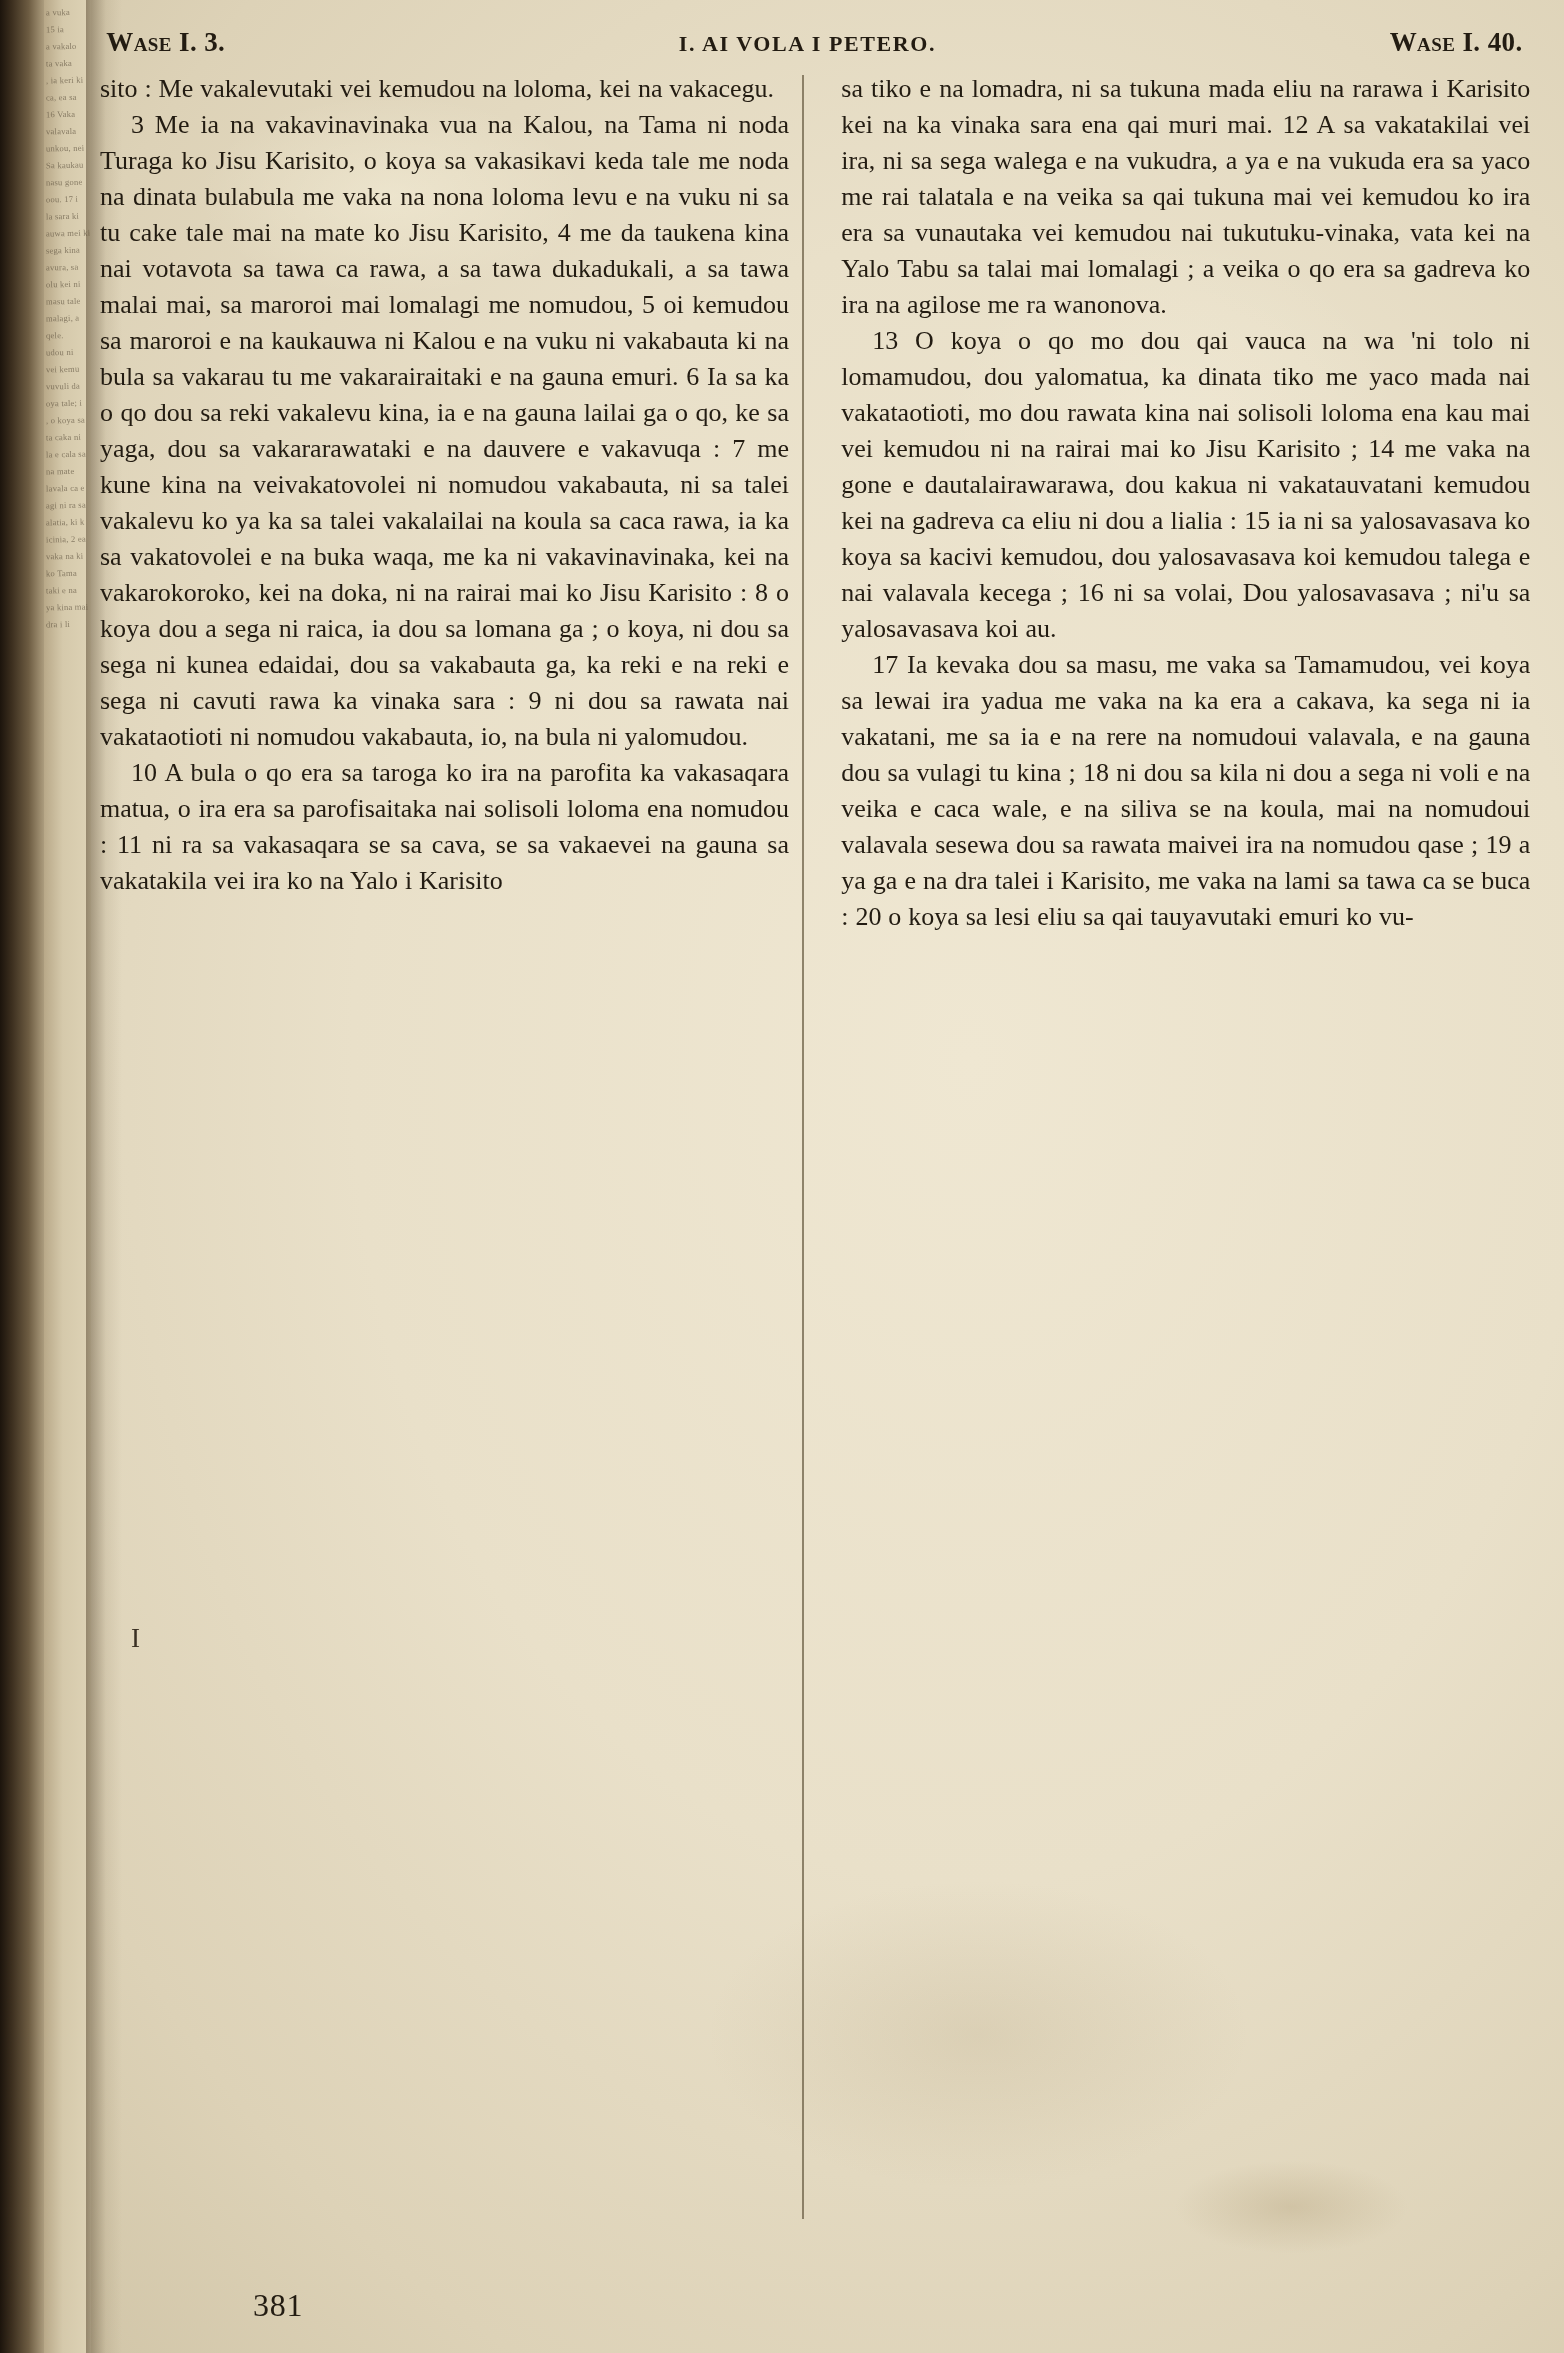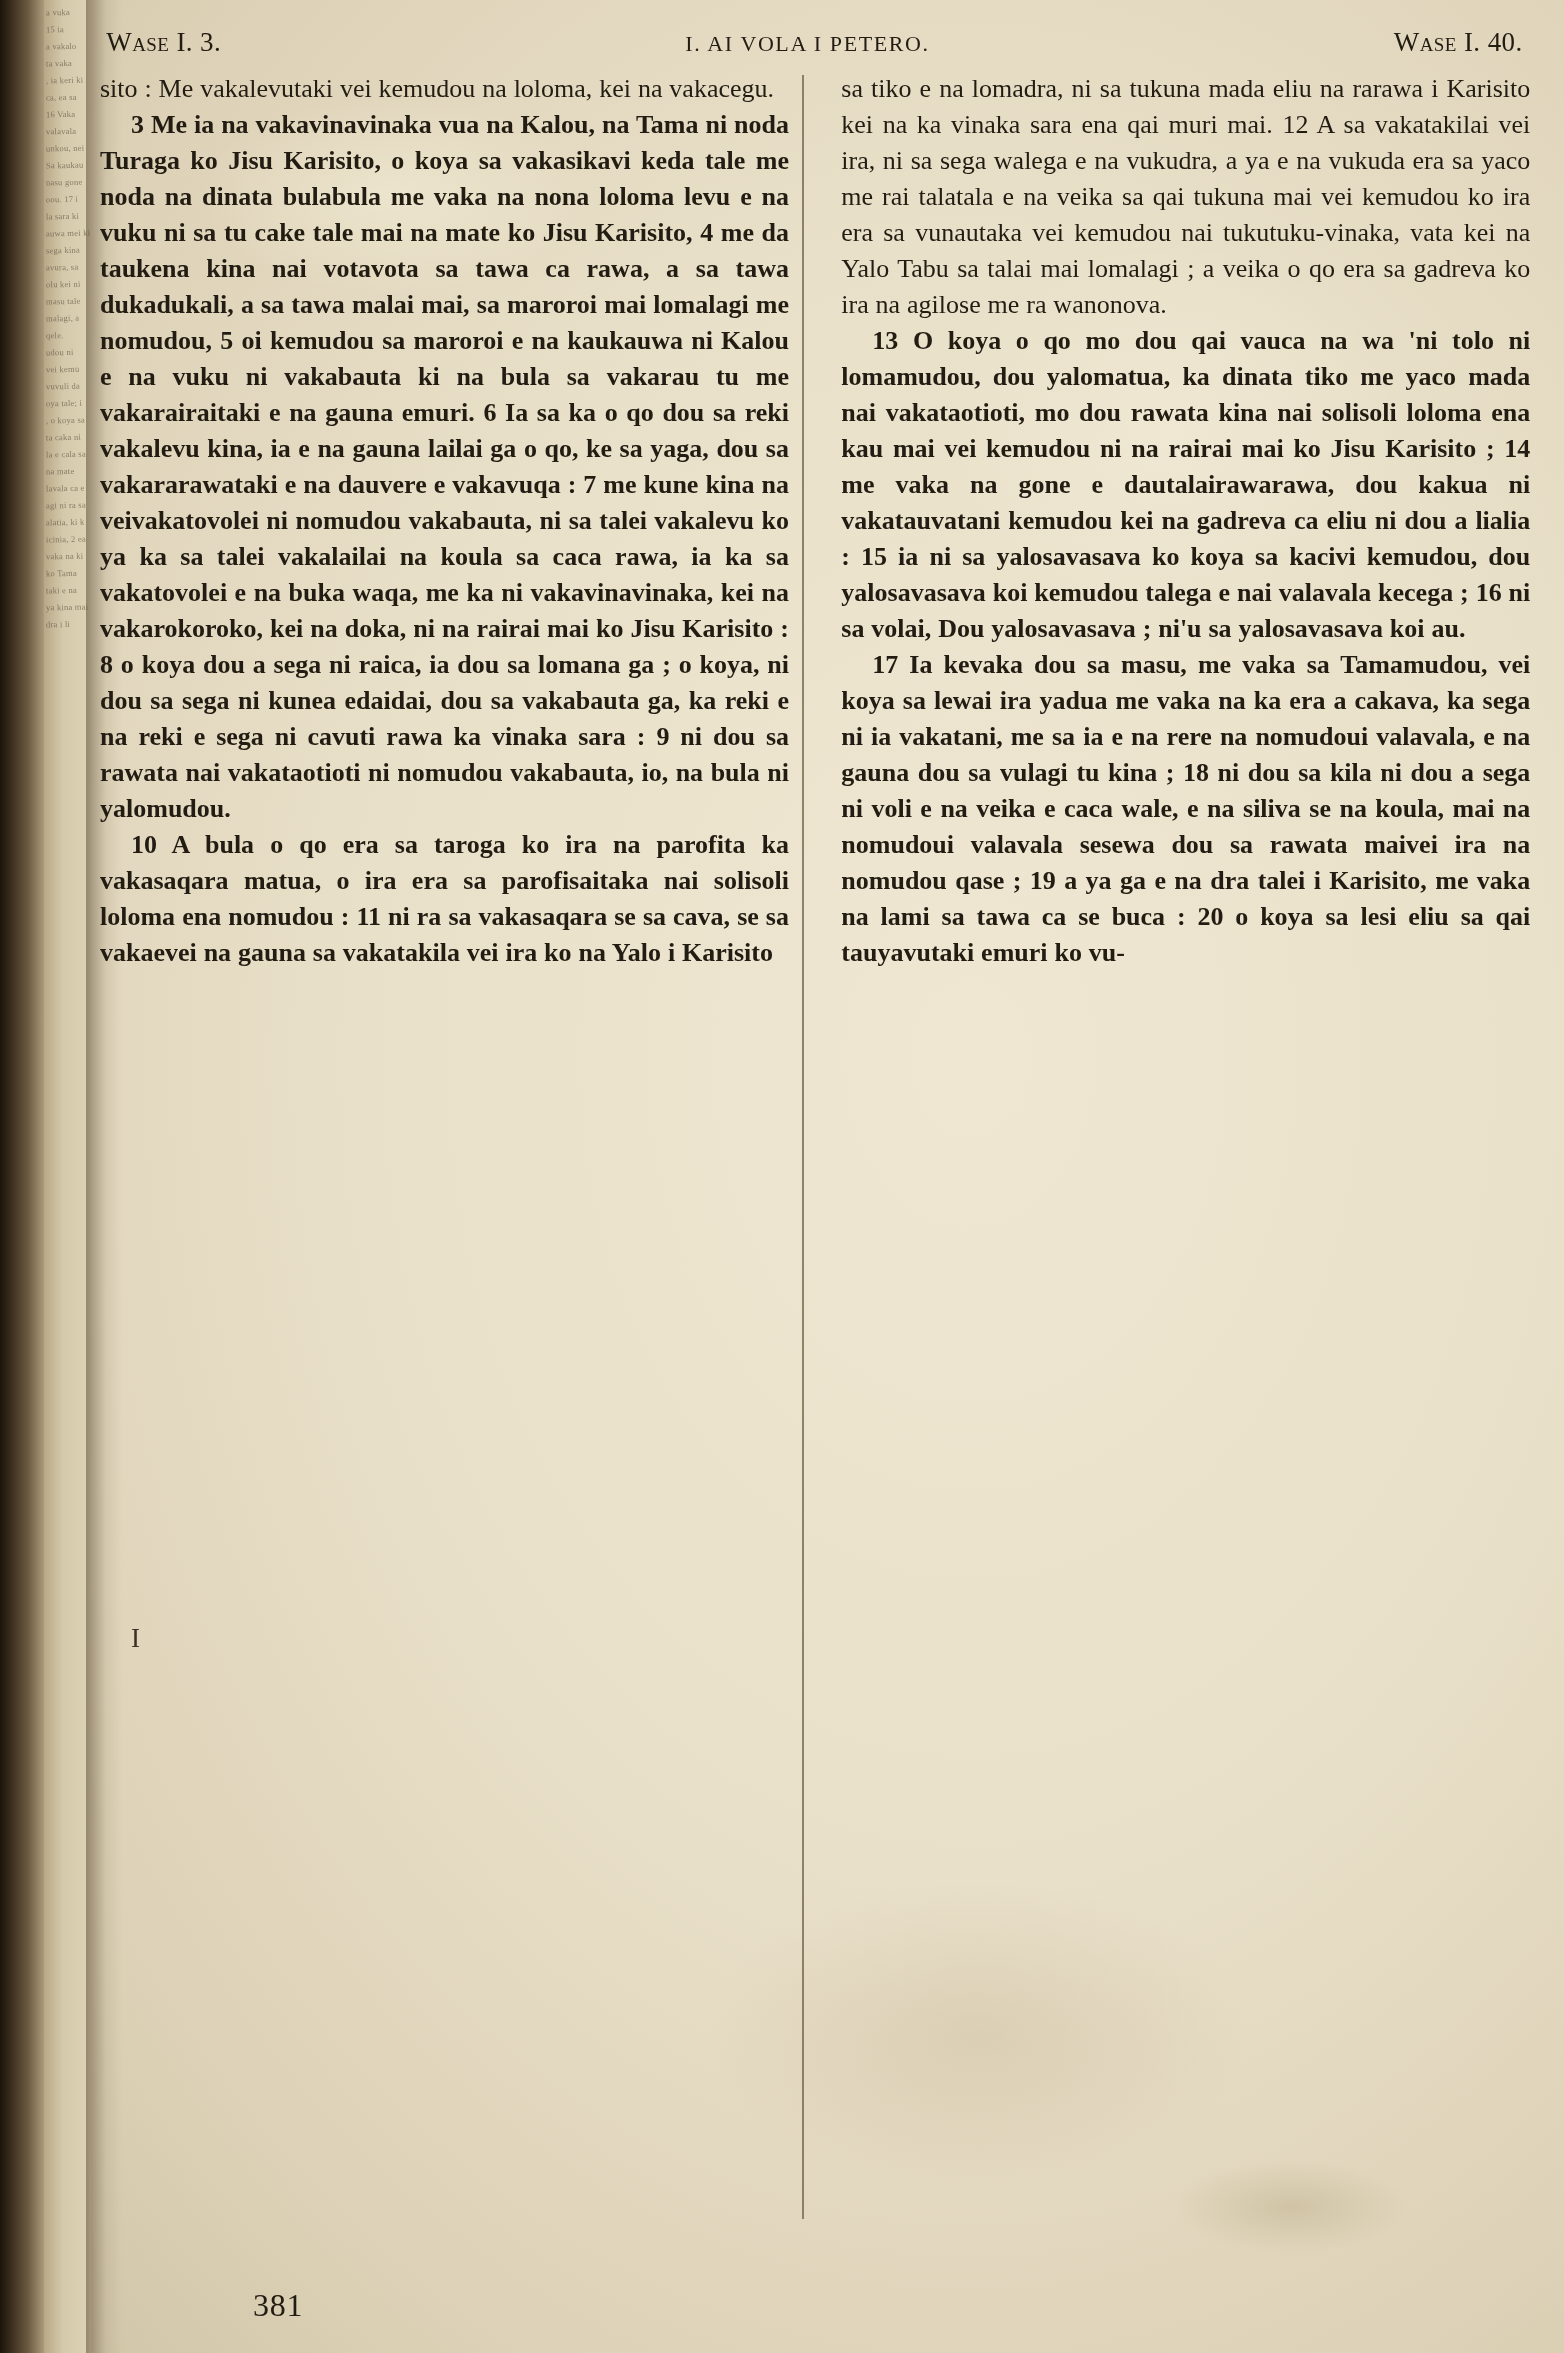--- a/index.html
+++ b/index.html
@@ -79,20 +79,21 @@
     height: 2301px;
     color: #231c12;
   }
 
   .running-head {
     display: flex;
     align-items: baseline;
     justify-content: space-between;
     padding: 0 9.4px 0 6.3px;
     margin-bottom: 12.5px;
+    font-weight: bold;
   }
   .rh-left, .rh-right {
     font-size: 27px;
     letter-spacing: 0.4px;
     white-space: nowrap;
   }
   .rh-center {
     font-size: 22px;
     letter-spacing: 1.6px;
     white-space: nowrap;
@@ -119,21 +120,21 @@
 
   .rule {
     position: absolute;
     left: 702px; top: 4.7px;
     width: 1.6px; height: 2144px;
     background: #6d6148;
     opacity: .75;
   }
 
   .col p { margin: 0; }
-  .col p.ind { text-indent: 31px; font-weight: bold; }
+  .col p.ind { text-indent: 31px; }
 
   .folio {
     position: absolute;
     left: 153px;
     top: 2260px;
     font-size: 32px;
     letter-spacing: 0.8px;
   }
 
   .margin-letter {

